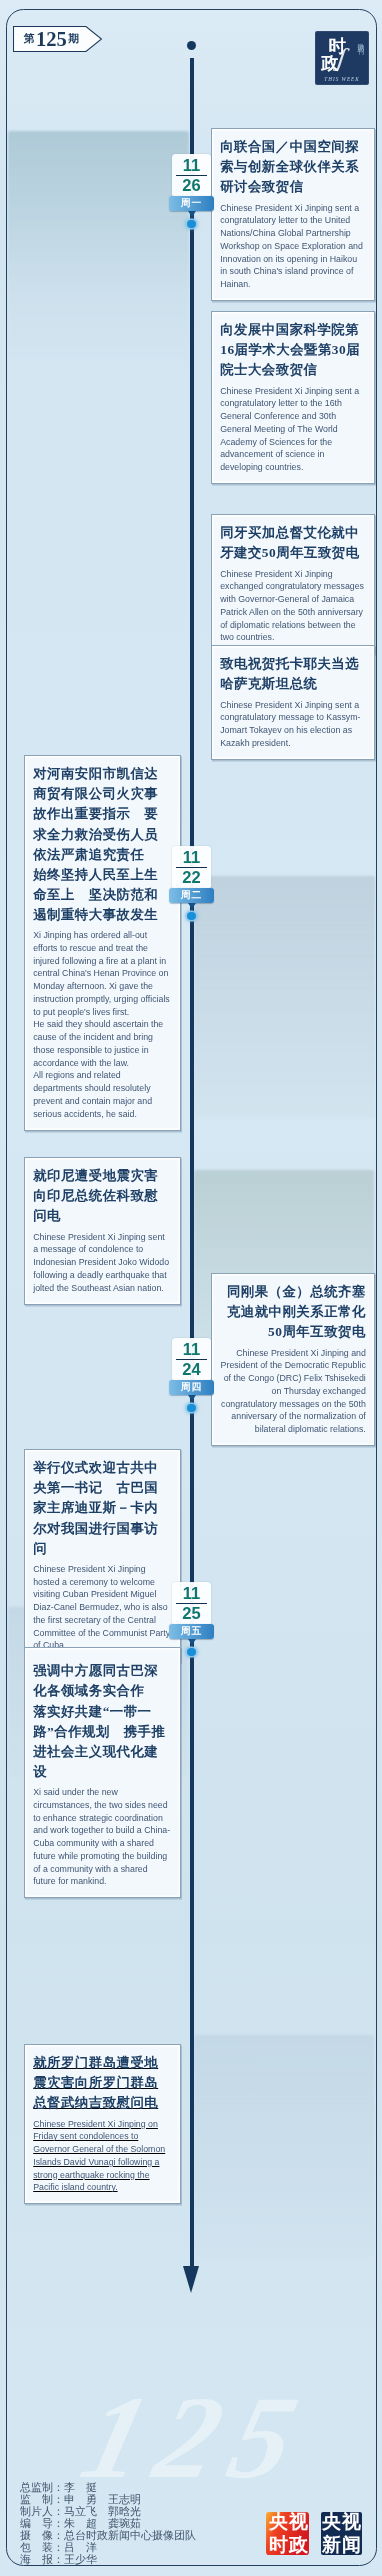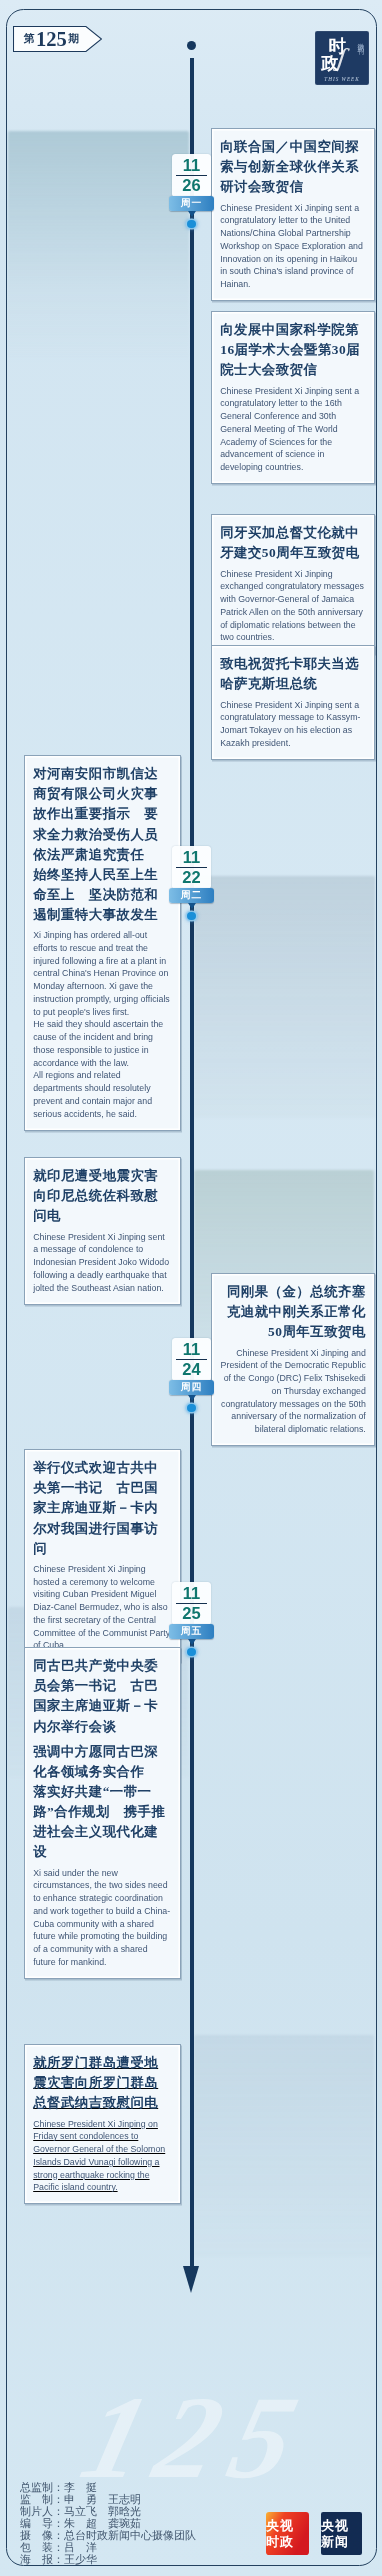--- a/index.html
+++ b/index.html
@@ -72,22 +72,22 @@
   .card.left{left:24px;width:157px;}
   .card.right{left:211px;width:164px;}
   .card .zh{margin:0 0 4.1px;font-family:"Liberation Serif","DejaVu Serif",serif;
     font-size:13.4px;line-height:1.5;letter-spacing:0.5px;color:#1f4066;font-weight:bold;}
   .card .zh.t2{margin-top:5.2px;}
   .card .en{margin:0;font-size:8.8px;line-height:1.45;color:#3f5574;white-space:pre-line;}
   
   .credits{position:absolute;left:20px;top:2481px;color:#41566e;font-size:11px;line-height:12px;}
   .credits div{white-space:pre;}
   .flogo{position:absolute;top:2512px;width:43px;height:43px;border-radius:3.1px;color:#fff;
-    display:flex;flex-direction:column;align-items:flex-start;justify-content:center;
-    font-weight:bold;font-size:13px;line-height:1.18;letter-spacing:1px;
+    display:flex;flex-direction:column;align-items:flex-end;justify-content:center;
+    font-weight:bold;font-size:19px;line-height:1.18;letter-spacing:1px;
     font-family:"Liberation Sans","DejaVu Sans",sans-serif;}
   .flogo.logo-red{left:266px;background:linear-gradient(118deg,#f9b233 0%,#ef4123 30%,#d41920 78%);}
   .flogo.logo-navy{left:321px;width:41px;background:#122b52;border-radius:2.1px;}
 </style>
 </head>
 <body>
 
 <div class="page">
   <div class="watermark">125</div>
   <div class="photo p1"></div>
@@ -199,21 +199,20 @@
     <h2 class="zh">同刚果（金）总统齐塞克迪就中刚关系正常化50周年互致贺电</h2>
     <p class="en">Chinese President Xi Jinping and President of the Democratic Republic of the Congo (DRC) Felix Tshisekedi on Thursday exchanged congratulatory messages on the 50th anniversary of the normalization of bilateral diplomatic relations.</p>
 
   </article>
       <article class="card left" style="top: 1449px;">
     <h2 class="zh">举行仪式欢迎古共中央第一书记　古巴国家主席迪亚斯－卡内尔对我国进行国事访问</h2>
     <p class="en">Chinese President Xi Jinping hosted a ceremony to welcome visiting Cuban President Miguel Diaz-Canel Bermudez, who is also the first secretary of the Central Committee of the Communist Party of Cuba.</p>
 
   </article>
       <article class="card left" style="top: 1647px;">
-    <h2 class="zh">同古巴共产党中央委员会第一书记　古巴国家主席迪亚斯－卡内尔举行会谈</h2>
     <h2 class="zh t2">强调中方愿同古巴深化各领域务实合作　落实好共建“一带一路”合作规划　携手推进社会主义现代化建设</h2>
     <p class="en b2">Xi said under the new circumstances, the two sides need to enhance strategic coordination and work together to build a China-Cuba community with a shared future while promoting the building of a community with a shared future for mankind.</p>
   </article>
       <article class="card left" style="top: 2044px; text-decoration: underline;">
     <h2 class="zh">就所罗门群岛遭受地震灾害向所罗门群岛总督武纳吉致慰问电</h2>
     <p class="en">Chinese President Xi Jinping on Friday sent condolences to Governor General of the Solomon Islands David Vunagi following a strong earthquake rocking the Pacific island country.</p>
 
   </article>
     </div>
 

